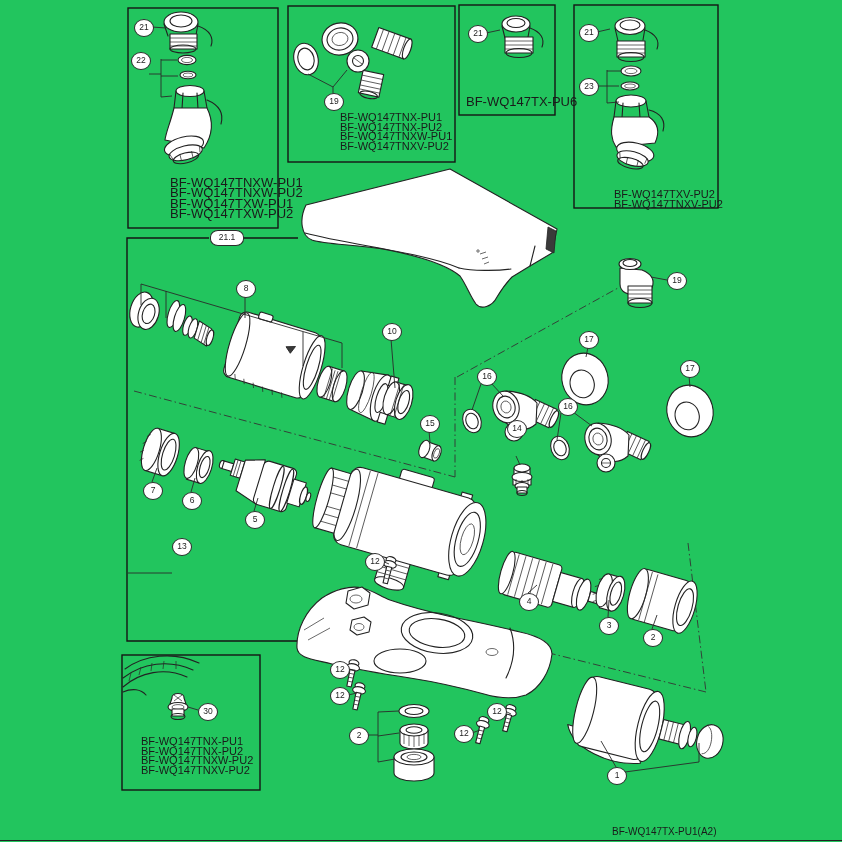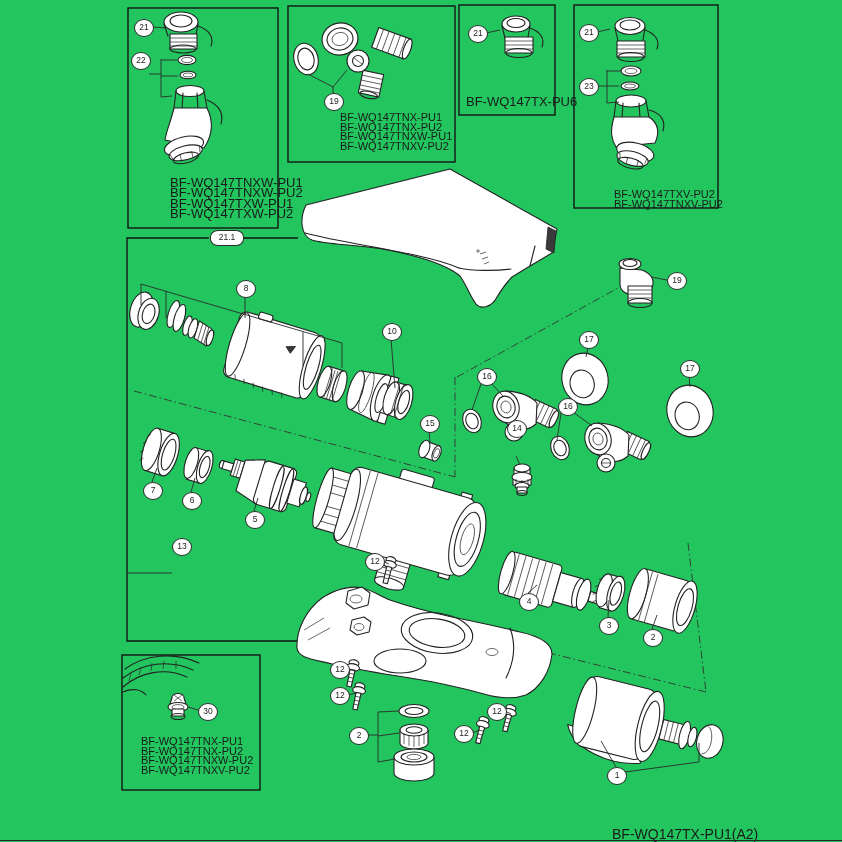--- a/index.html
+++ b/index.html
@@ -15,21 +15,21 @@
   .bx{fill:none;stroke:#151515;stroke-width:1.4;}
   .dk{fill:#3a3a3a;stroke:#222;stroke-width:.8;}
   
   .co{position:absolute;width:18px;height:16px;margin:-8px 0 0 -9px;border:1px solid #2b2b2b;
       border-radius:50%;background:#fff;font-size:8.5px;line-height:15px;text-align:center;
       color:#1d1d1d;z-index:4;}
   .co-wide{width:32px;margin-left:-16px;height:14px;line-height:13px;border-radius:8px/7px;}
   
   .lbl{position:absolute;font-size:13px;line-height:10.3px;letter-spacing:0;white-space:nowrap;z-index:3;}
   .lbl.small{font-size:11px;line-height:9.6px;}
-  .footer{position:absolute;font-size:14px;z-index:3;}
+  .footer{position:absolute;font-size:10px;z-index:3;}
 </style>
 </head>
 <body>
 
 <div id="canvas">
 
 <svg id="art" width="842" height="842" viewBox="0 0 842 842">
   <defs>
     <g id="screw">
       <ellipse class="f" cx="0" cy="0" rx="5" ry="3.2"></ellipse>

